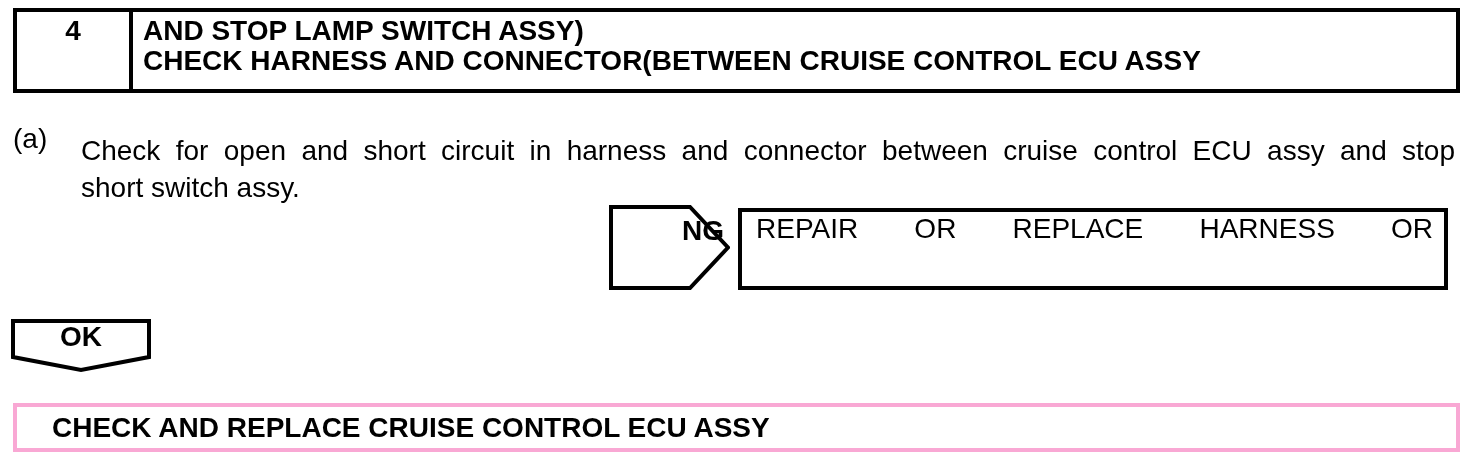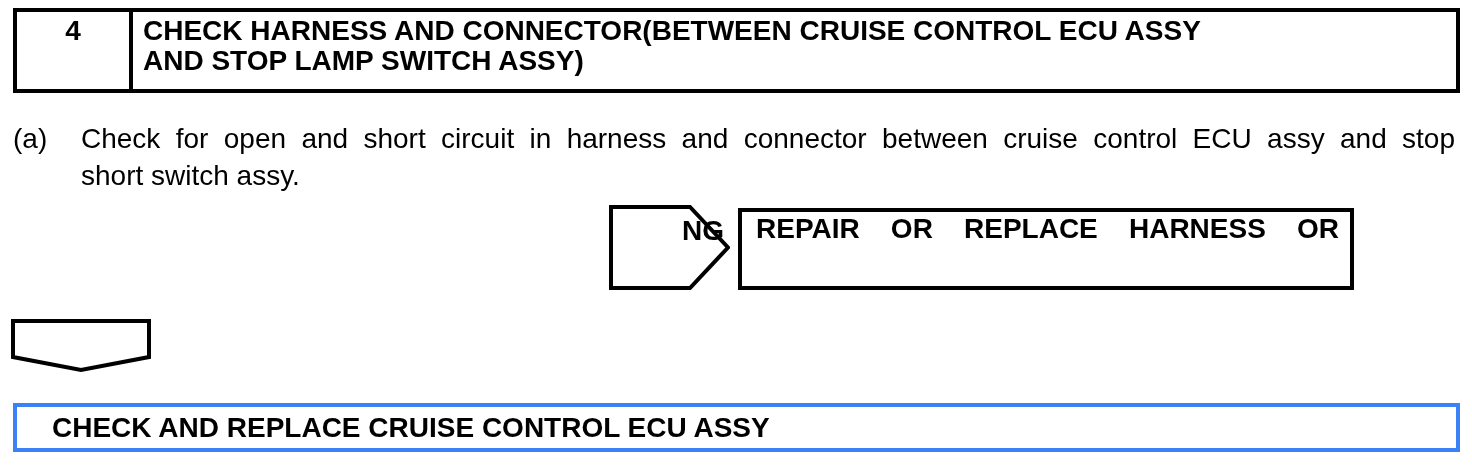--- a/index.html
+++ b/index.html
@@ -53,20 +53,21 @@
     font-size: 28px;
     line-height: 37px;
   }
   .instruction-marker {
     width: 68px;
     flex: 0 0 68px;
   }
   .instruction-text {
     flex: 1 1 auto;
     width: 1374px;
+    margin-top: 12px;
   }
   .just-line {
     text-align: justify;
     text-align-last: justify;
   }
 
   
   .ng-arrow-svg {
     position: absolute;
     left: 609px; top: 205px;
@@ -78,24 +79,24 @@
     width: 108px;
     text-align: center;
     font-weight: bold;
     font-size: 28px;
     line-height: 29px;
     margin-left: 40px;
   }
   .ng-result-box {
     position: absolute;
     left: 738px; top: 208px;
-    width: 616px; height: 82px;
+    width: 710px; height: 82px;
     border: 4px solid #000;
     padding: 2px 11px 0 14px;
-    font-weight: bold;
+    font-weight: normal;
     font-size: 28px;
     line-height: 29px;
     background: #fff;
   }
 
   
   .ok-flag-svg {
     position: absolute;
     left: 11px; top: 319px;
     width: 140px; height: 54px;
@@ -108,21 +109,21 @@
     font-weight: bold;
     font-size: 28px;
     line-height: 29px;
   }
 
   
   .conclusion-box {
     position: absolute;
     left: 13px; top: 403px;
     width: 1447px; height: 49px;
-    border: 4px solid #3b82f6;
+    border: 4px solid #f9a8d4;
     display: flex;
     align-items: center;
     padding-left: 35px;
     font-weight: bold;
     font-size: 28px;
     line-height: 29px;
     background: #fff;
   }
 
   .shape-poly {
@@ -133,22 +134,22 @@
   }
 </style>
 </head>
 <body>
 
 <div id="canvas">
 
   <div class="step-header">
     <div class="step-number-cell">4</div>
     <div class="step-title-cell">
+      <div>AND STOP LAMP SWITCH ASSY)</div>
       <div>CHECK HARNESS AND CONNECTOR(BETWEEN CRUISE CONTROL ECU ASSY</div>
-      <div>AND STOP LAMP SWITCH ASSY)</div>
     </div>
   </div>
 
   <div class="instruction">
     <div class="instruction-marker">(a)</div>
     <div class="instruction-text">
       <div class="just-line">Check for open and short circuit in harness and connector between cruise control ECU assy and stop</div>
       <div>short switch assy.</div>
     </div>
   </div>
@@ -158,18 +159,19 @@
   </svg>
   <div class="ng-label">NG</div>
 
   <div class="ng-result-box">
     <div class="just-line">REPAIR OR REPLACE HARNESS OR</div>
   </div>
 
   <svg class="ok-flag-svg" viewBox="0 0 140 54" aria-hidden="true">
     <polygon class="shape-poly" points="2,2 138,2 138,38 70,51 2,38"></polygon>
   </svg>
+  <div class="ok-label">OK</div>
 
   <div class="conclusion-box">
     <div>CHECK AND REPLACE CRUISE CONTROL ECU ASSY</div>
   </div>
 
 </div>
 
 </body></html>

